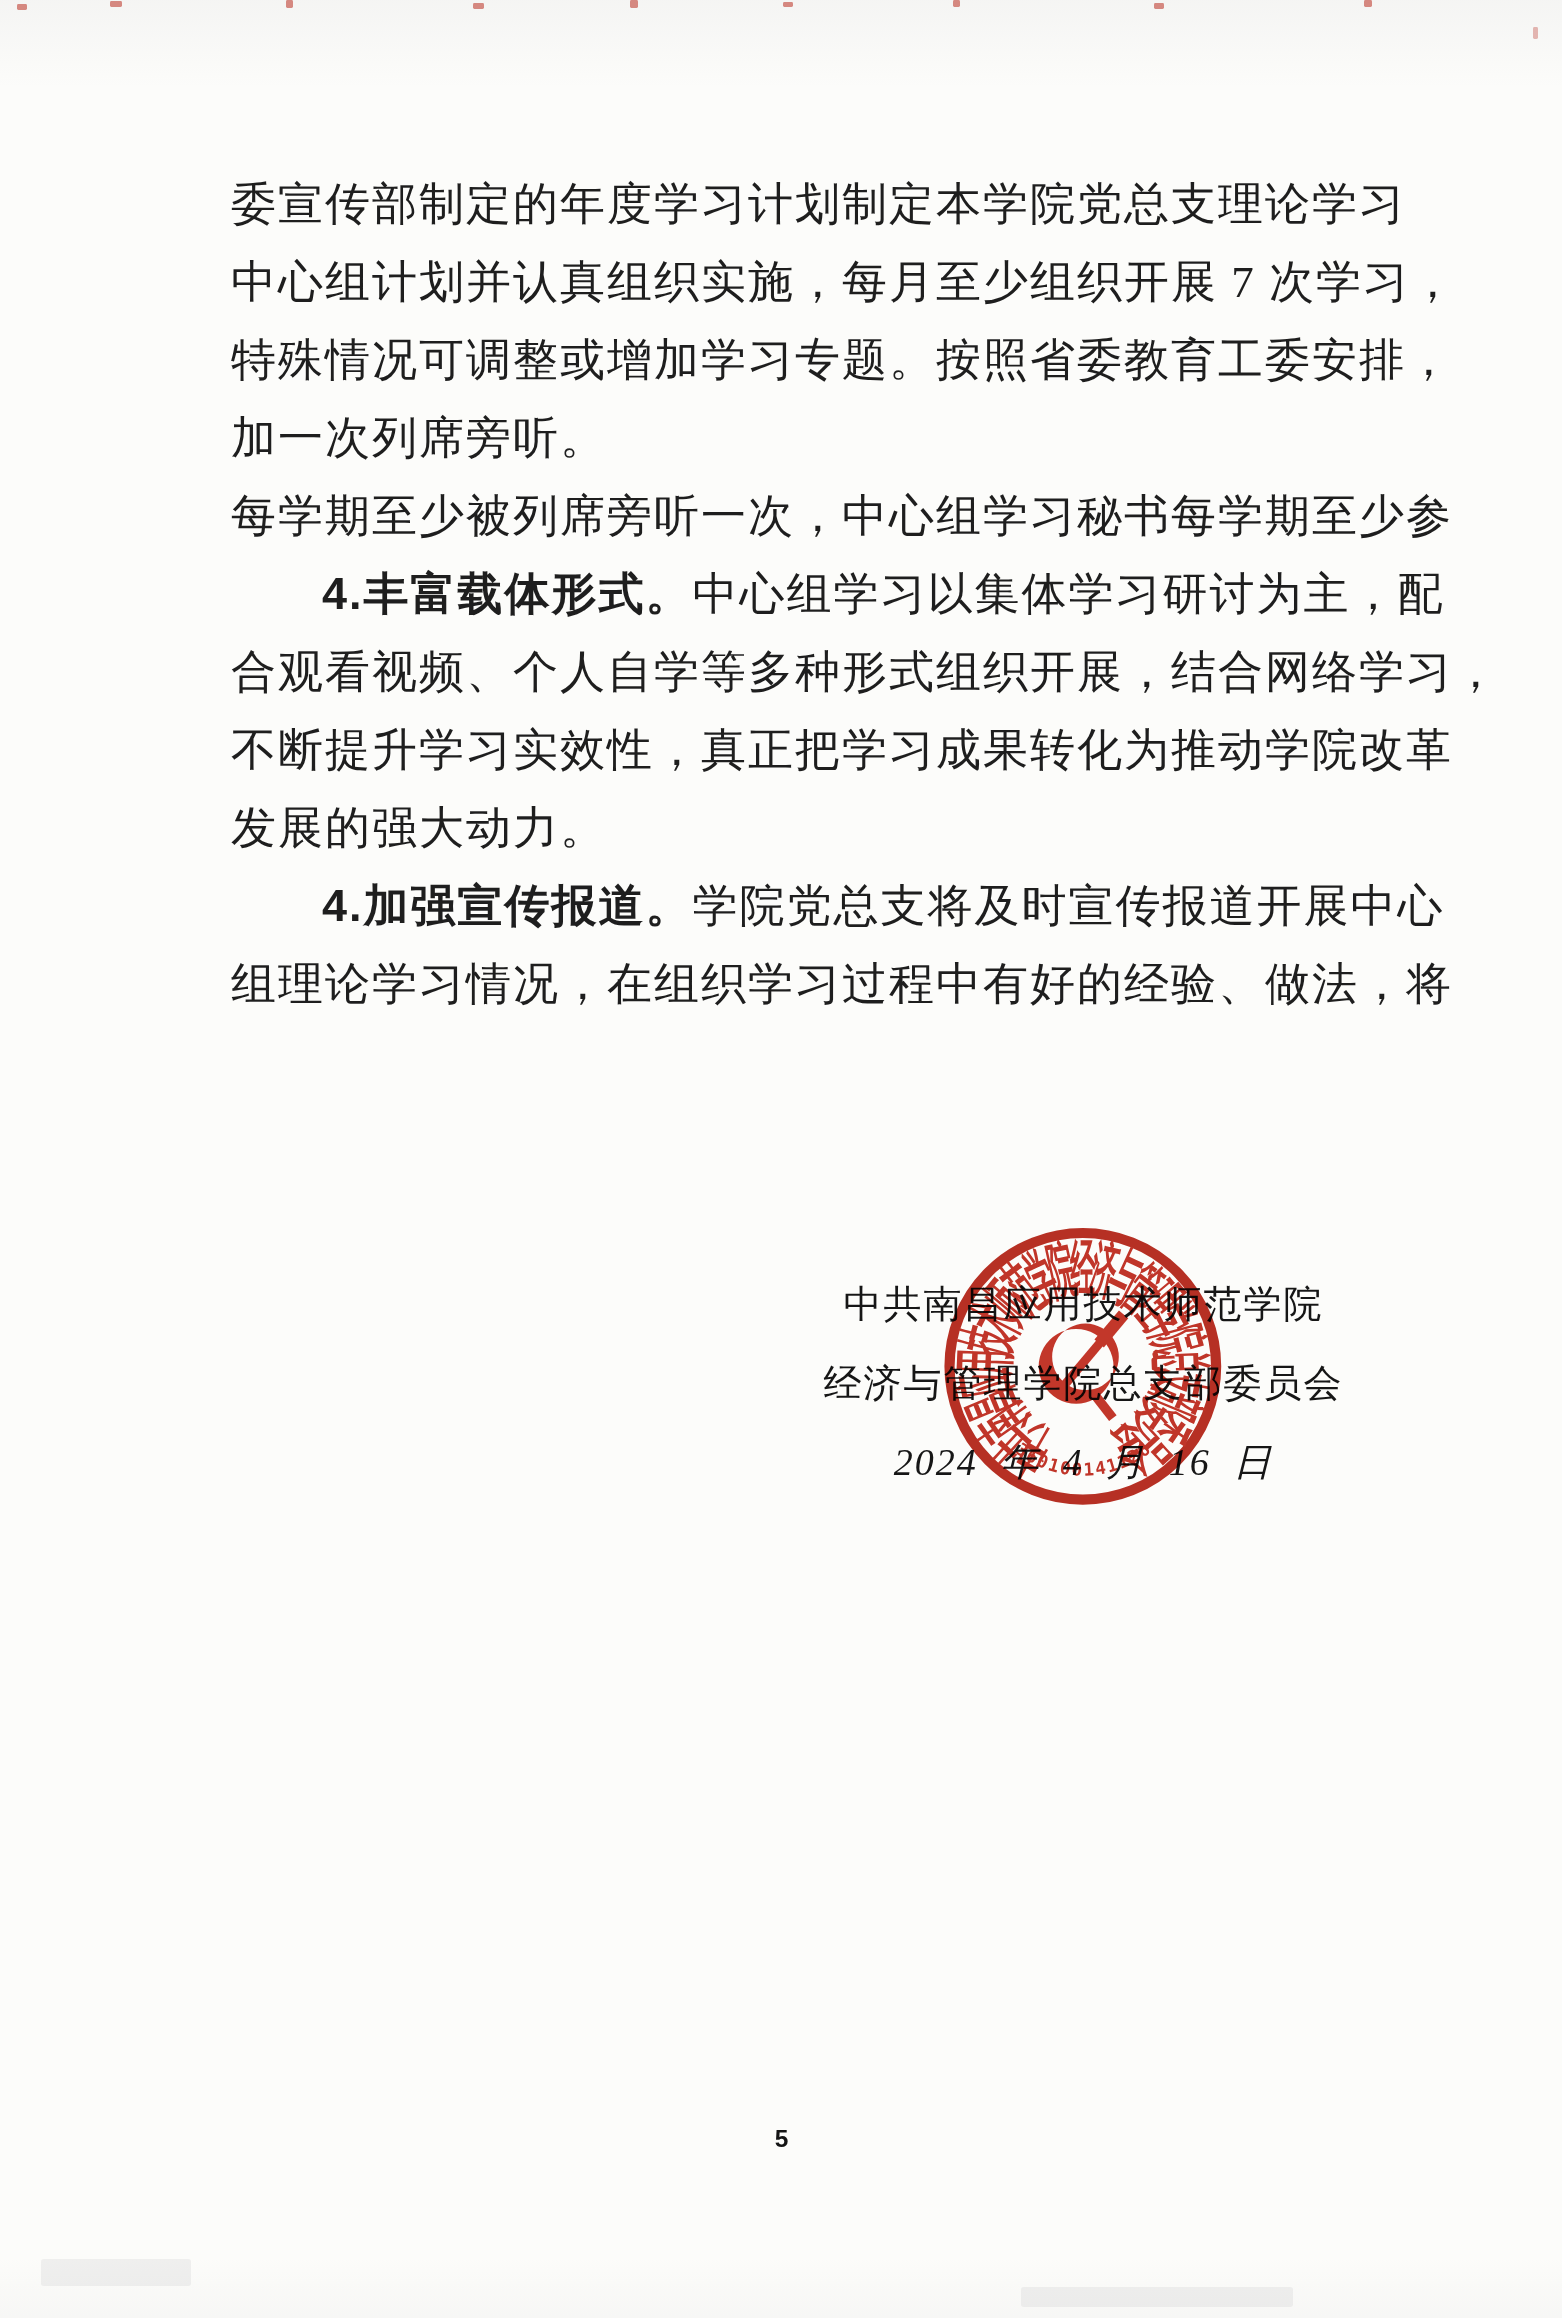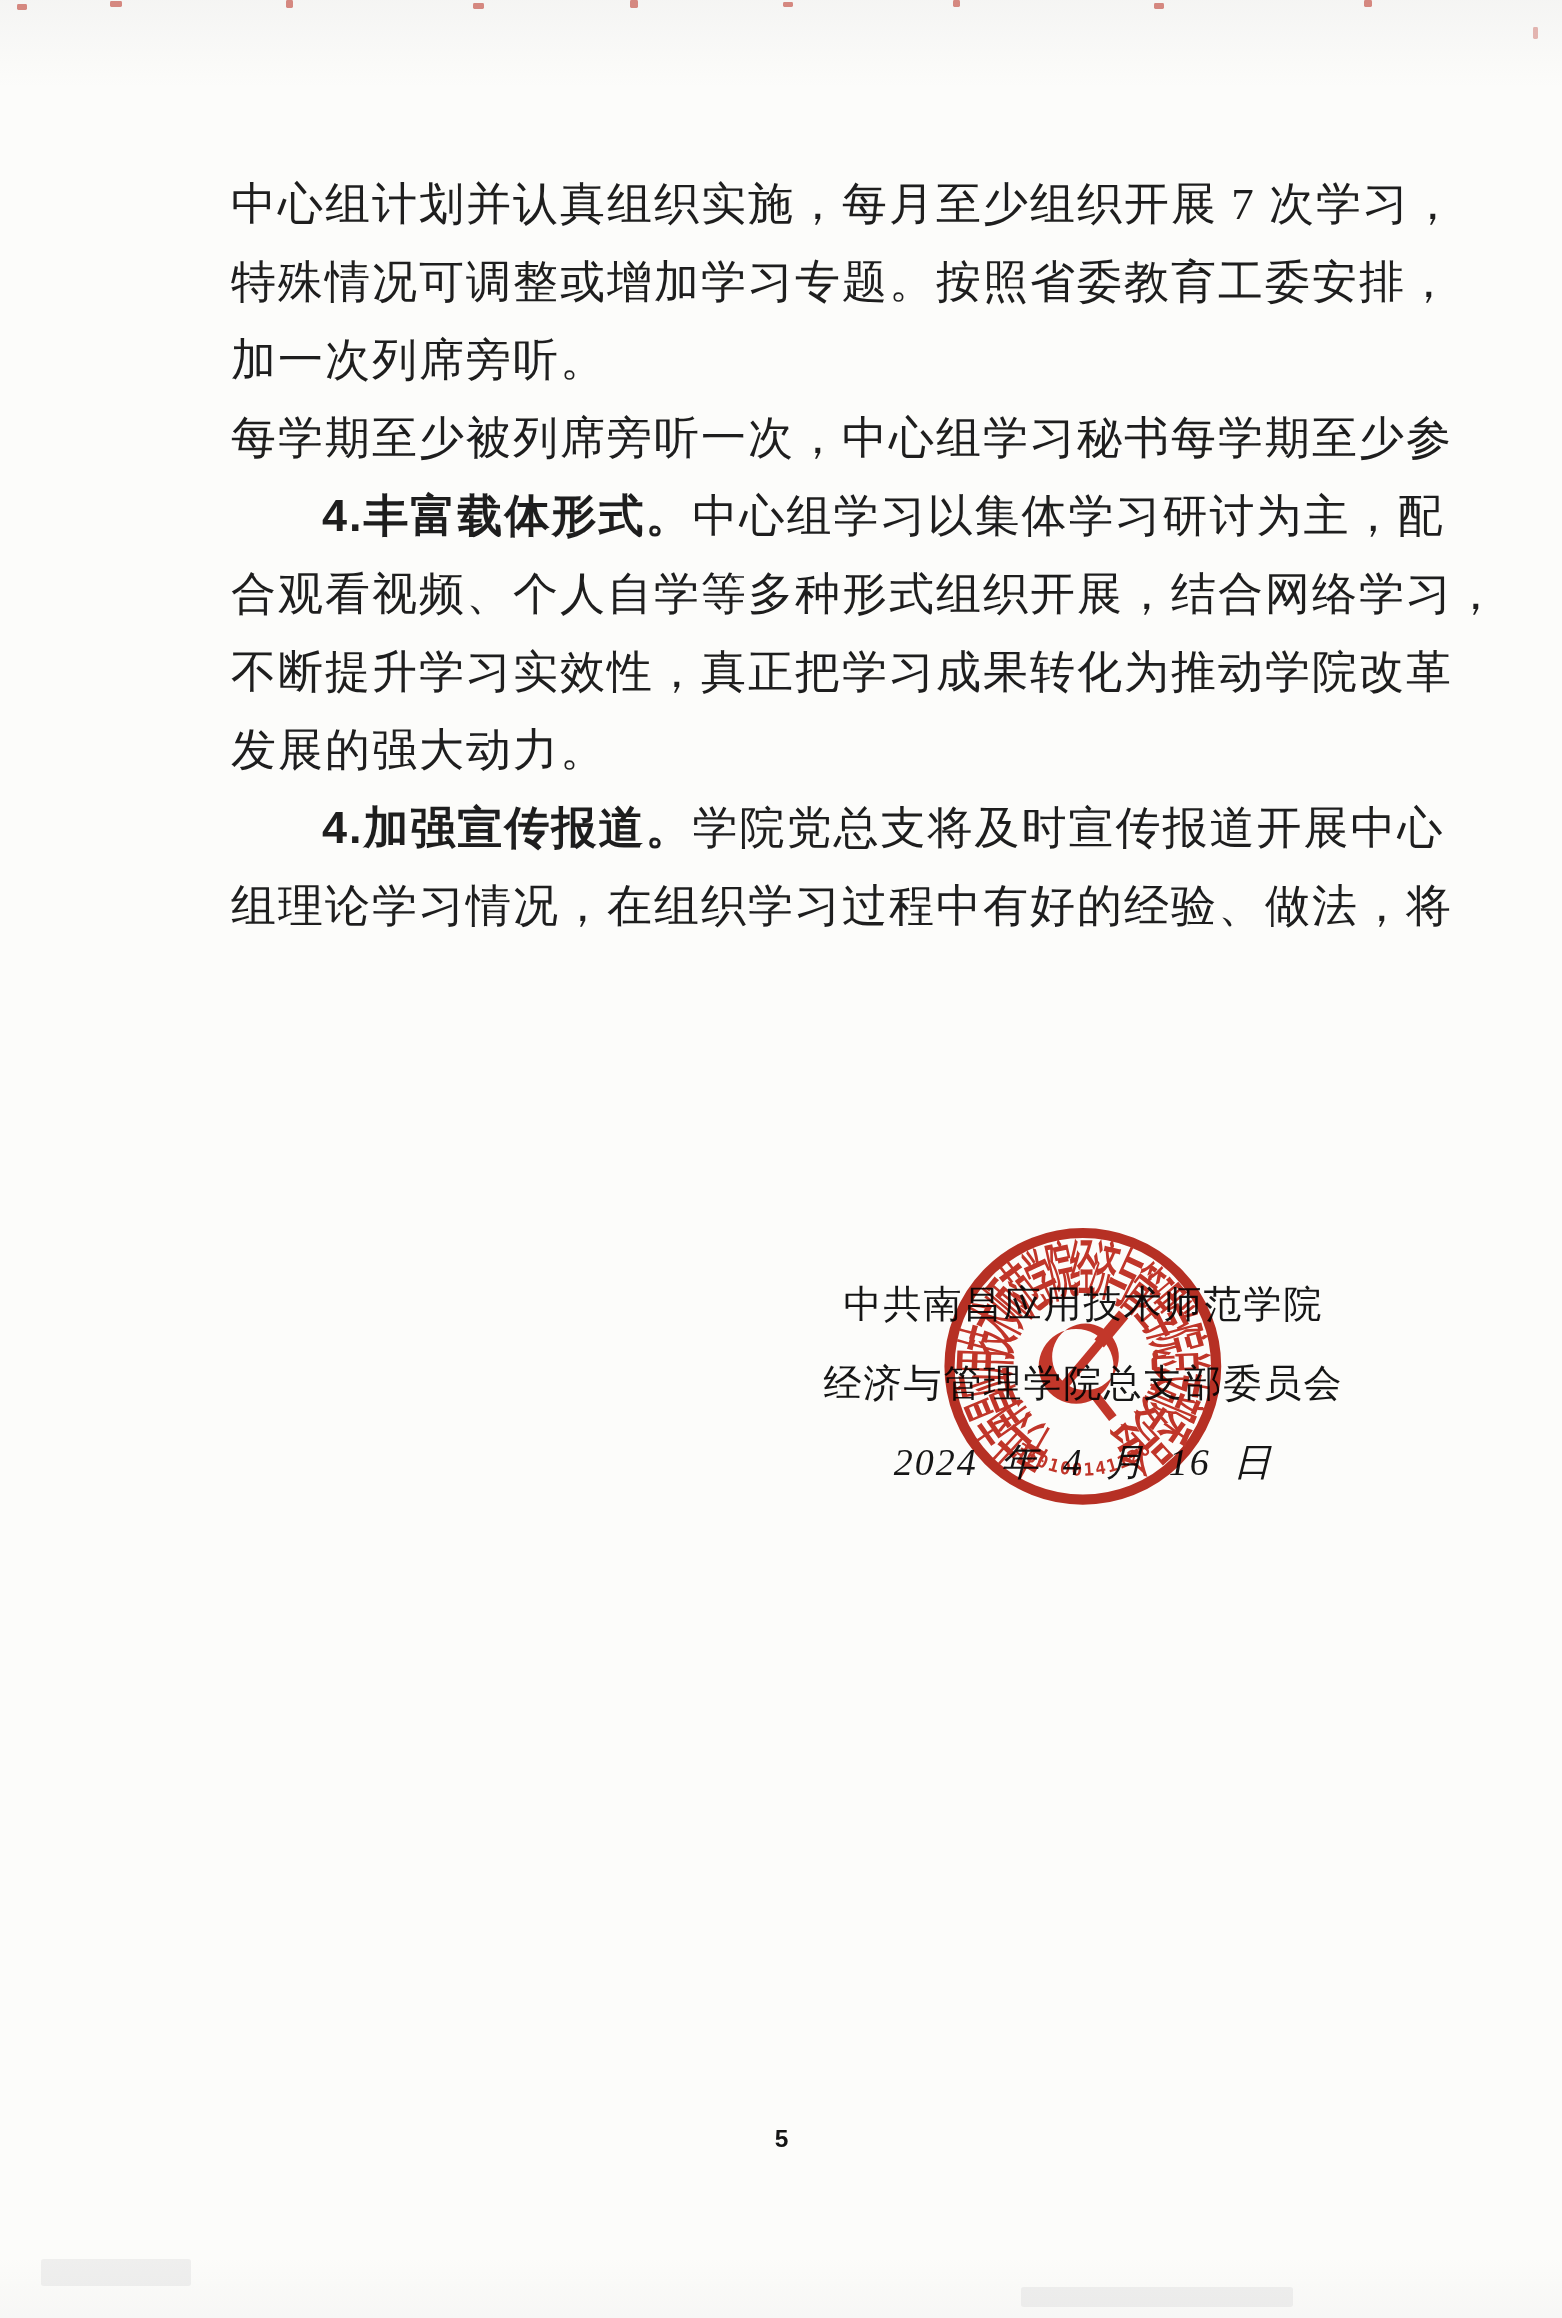--- a/index.html
+++ b/index.html
@@ -77,20 +77,21 @@
   <div class="speck" style="left:630px;top:0;width:8.2px;height:8.2px;"></div>
   <div class="speck" style="left:783px;top:2px;width:9.5px;height:5.4px;"></div>
   <div class="speck" style="left:953px;top:0;width:6.8px;height:6.8px;"></div>
   <div class="speck" style="left:1154px;top:3.4px;width:10.2px;height:5.4px;"></div>
   <div class="speck" style="left:1364px;top:0;width:8.2px;height:6.8px;"></div>
   <div class="speck" style="left:1533px;top:27px;width:5.4px;height:12.2px;opacity:.6;"></div>
   <div class="smudge" style="left:41px;top:2259px;width:150px;height:27px;"></div>
   <div class="smudge" style="left:1021px;top:2287px;width:272px;height:20.4px;"></div>
 
   <div class="bodytext">
+    <div class="line"><span>委宣传部制定的年度学习计划制定本学院党总支理论学习</span></div>
     <div class="line"><span>中心组计划并认真组织实施，每月至少组织开展 7 次学习，</span></div>
     <div class="line"><span>特殊情况可调整或增加学习专题。按照省委教育工委安排，</span></div>
     <div class="line short"><span>加一次列席旁听。</span></div>
     <div class="line"><span>每学期至少被列席旁听一次，中心组学习秘书每学期至少参</span></div>
     <div class="line indent"><span class="lead">4.丰富载体形式。</span><span>中心组学习以集体学习研讨为主，配</span></div>
     <div class="line"><span>合观看视频、个人自学等多种形式组织开展，结合网络学习，</span></div>
     <div class="line"><span>不断提升学习实效性，真正把学习成果转化为推动学院改革</span></div>
     <div class="line short"><span>发展的强大动力。</span></div>
     <div class="line indent"><span class="lead">4.加强宣传报道。</span><span>学院党总支将及时宣传报道开展中心</span></div>
     <div class="line"><span>组理论学习情况，在组织学习过程中有好的经验、做法，将</span></div>

